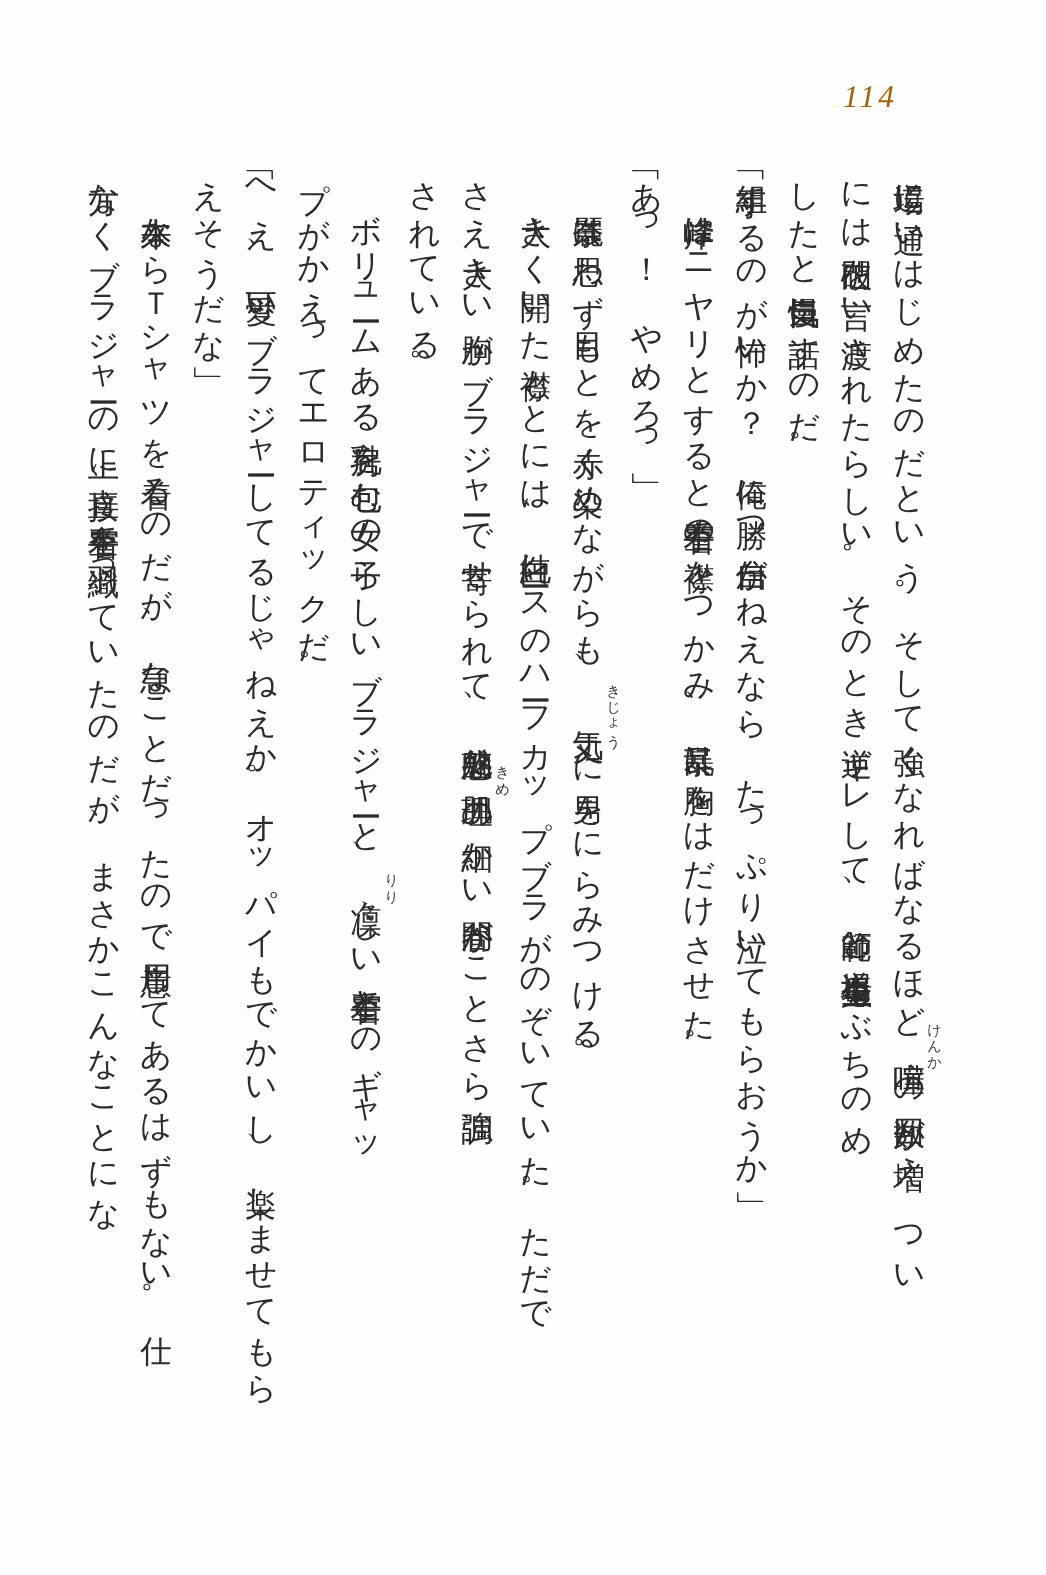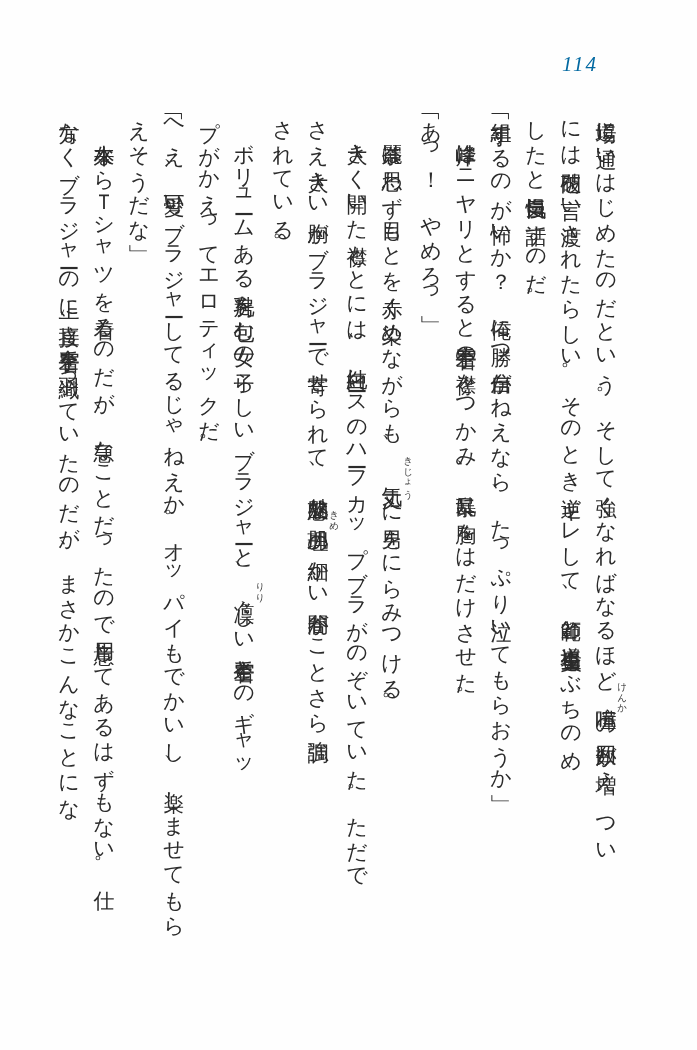--- a/index.html
+++ b/index.html
@@ -16,21 +16,21 @@
     font-family: "Liberation Serif", "DejaVu Serif", serif;
     color: #262626;
   }
   .page-number {
     position: absolute;
     top: 52px;
     left: 562px;
     font-size: 21px;
     font-style: italic;
     letter-spacing: 2px;
-    color: #0369a1;
+    color: #a16207;
   }
   .text-area {
     position: absolute;
     top: 106px;
     right: 70px;
     width: 562px;
     height: 834px;
     writing-mode: vertical-rl;
     text-orientation: upright;
     font-size: 21px;

